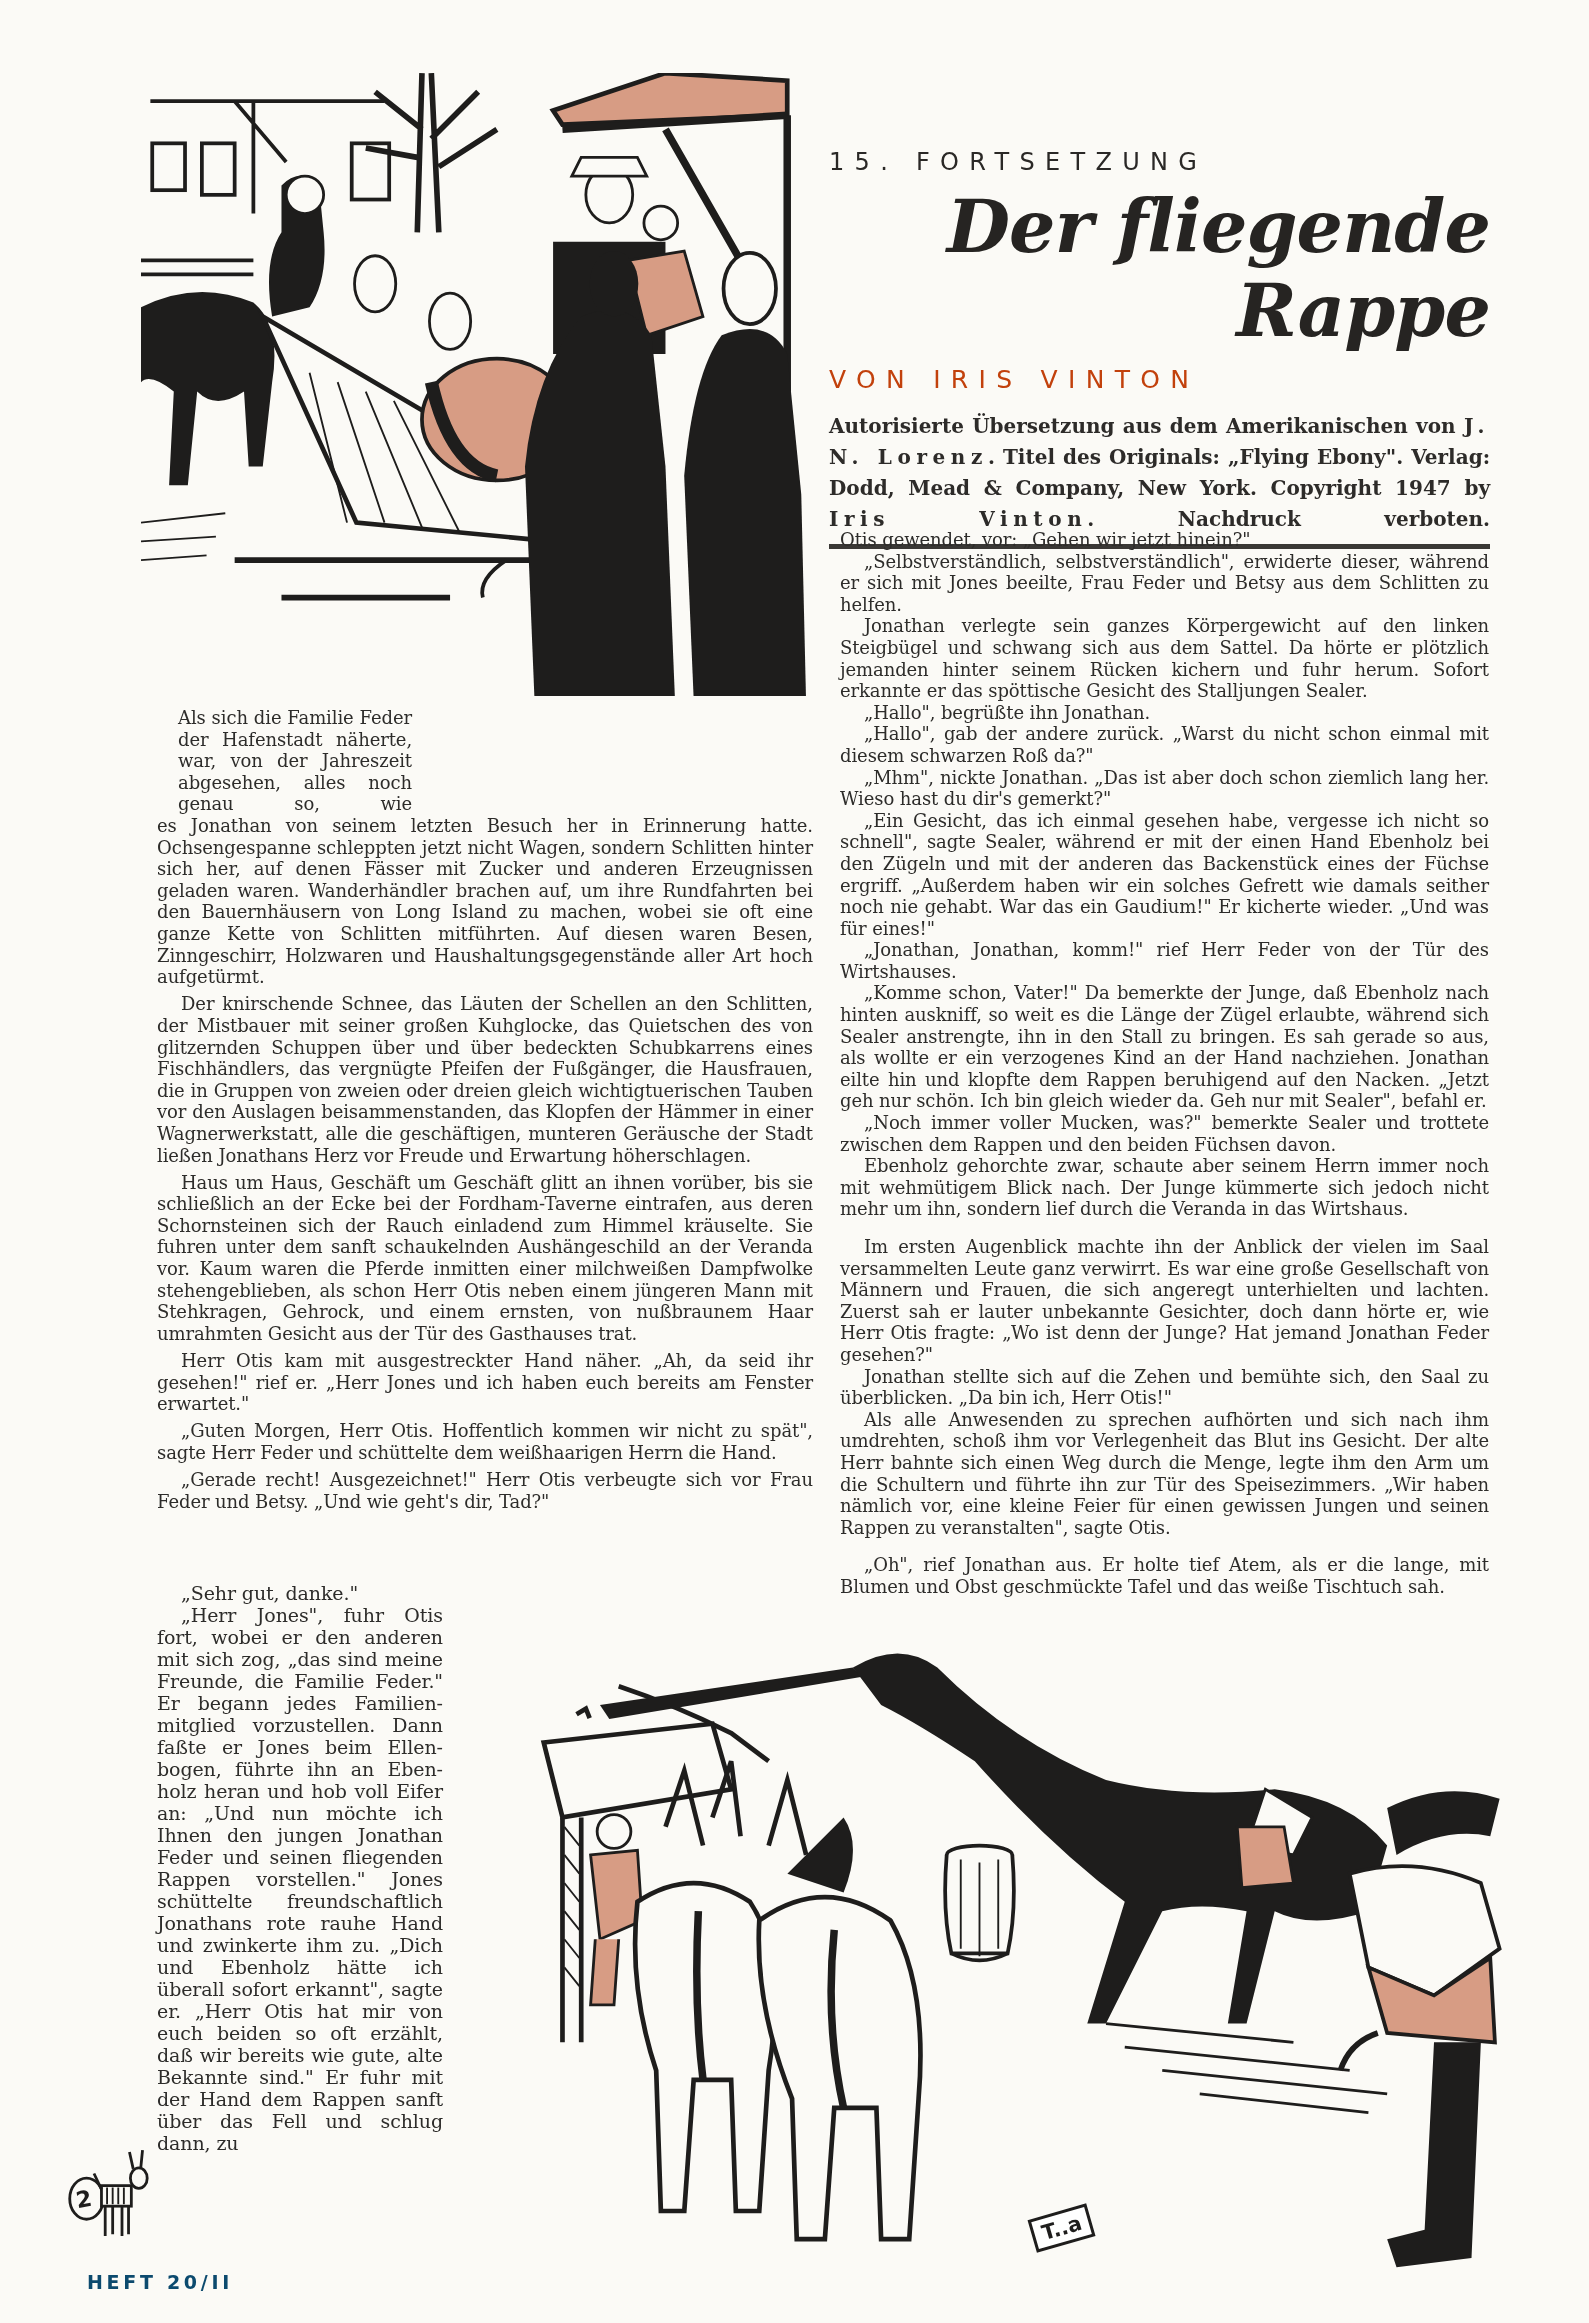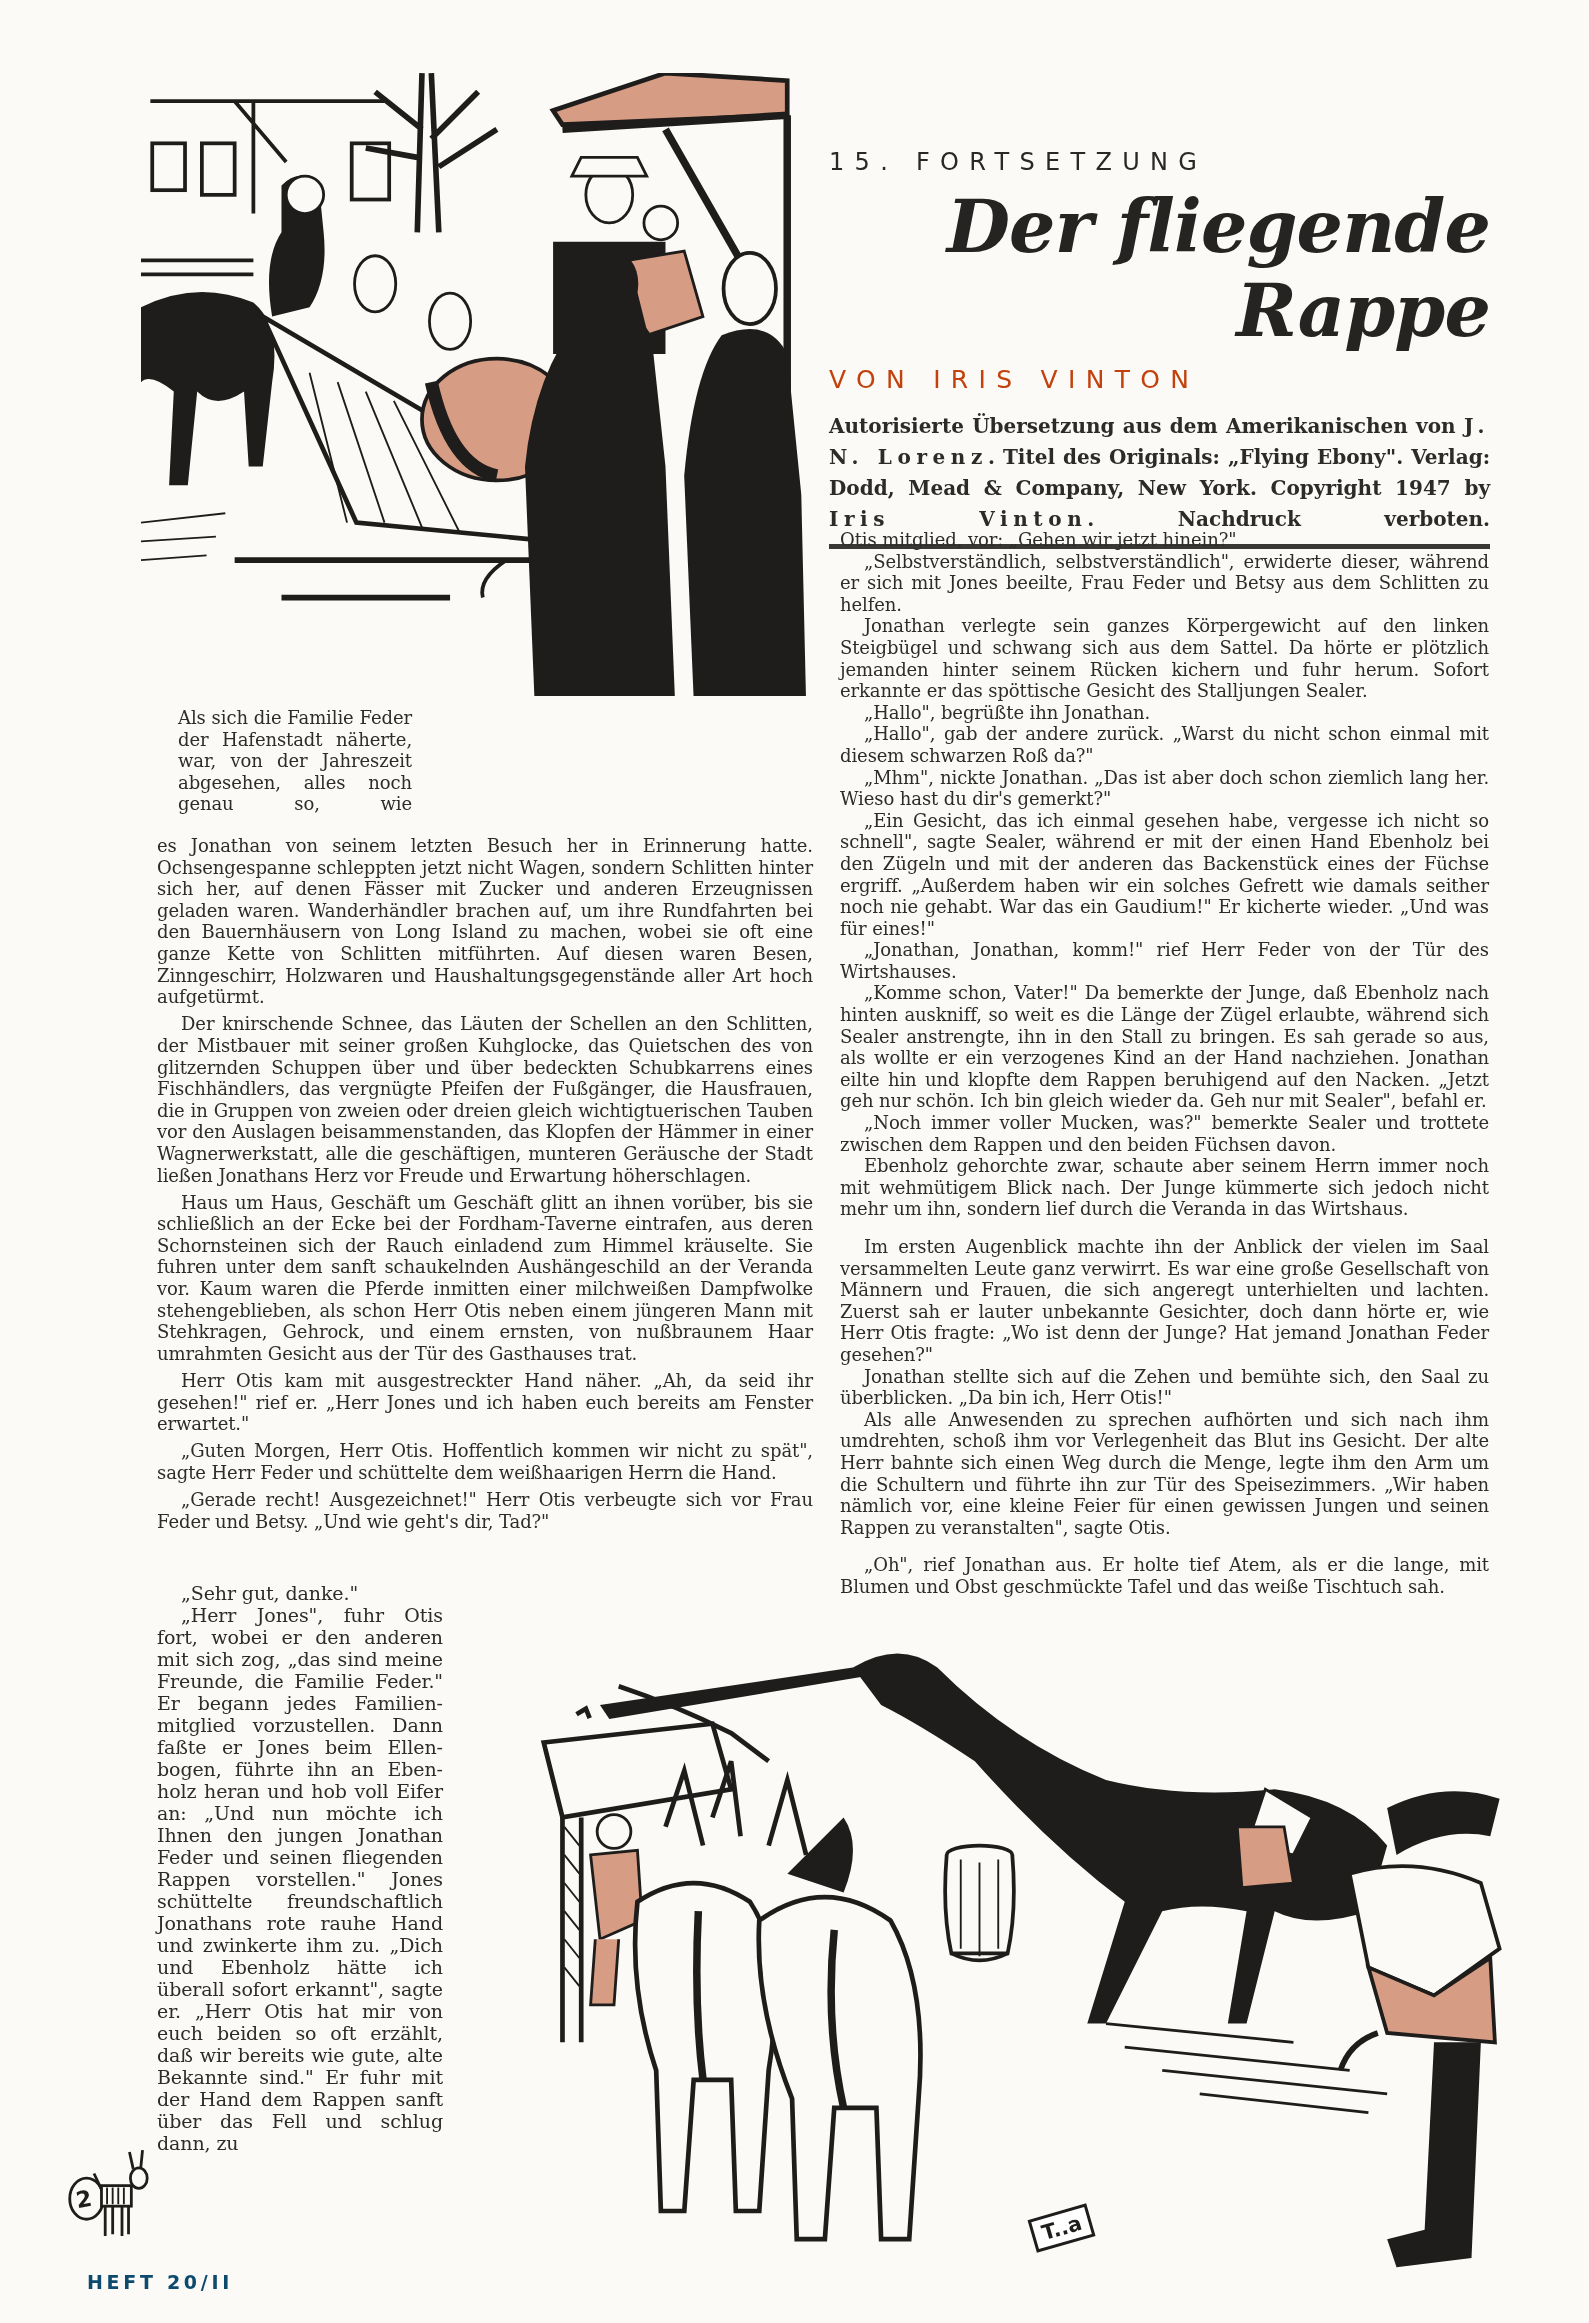--- a/index.html
+++ b/index.html
@@ -115,36 +115,36 @@
     <span class="spaced">J. N. Lorenz</span><span>. Titel des Originals: „Flying Ebony". Verlag: Dodd, Mead &amp; Company, New York. Copyright 1947 by</span>
     <span class="spaced">Iris Vinton</span><span>. Nachdruck verboten.</span>
   </div>
   <div class="rule" style="margin-top:9.4px;"></div>
 </div>
 
 <div class="abs txt" style="left:178px; top:707px; width:234px; text-indent:0;">
   <p style="text-indent:0; text-align-last:justify;">Als sich die Familie Feder der Hafenstadt näherte, war, von der Jahreszeit abgesehen, alles noch genau so, wie</p>
 </div>
 
-<div class="abs txt" style="left:157px; top:835px; width:656px;">
+<div class="abs txt" style="left:157px; top:815px; width:656px;">
   <p class="noindent">es Jonathan von seinem letzten Besuch her in Erinnerung hatte. Ochsengespanne schleppten jetzt nicht Wagen, sondern Schlitten hinter sich her, auf denen Fässer mit Zucker und anderen Erzeugnissen geladen waren. Wanderhändler brachen auf, um ihre Rundfahrten bei den Bauernhäusern von Long Island zu machen, wobei sie oft eine ganze Kette von Schlitten mitführten. Auf diesen waren Besen, Zinngeschirr, Holzwaren und Haushaltungsgegenstände aller Art hoch aufgetürmt.</p>
   <p>Der knirschende Schnee, das Läuten der Schellen an den Schlitten, der Mistbauer mit seiner großen Kuhglocke, das Quietschen des von glitzernden Schuppen über und über be­deckten Schubkarrens eines Fischhändlers, das vergnügte Pfeifen der Fußgänger, die Hausfrauen, die in Gruppen von zweien oder dreien gleich wichtigtuerischen Tauben vor den Auslagen beisammenstanden, das Klopfen der Hämmer in einer Wagnerwerkstatt, alle die geschäftigen, munteren Geräusche der Stadt ließen Jonathans Herz vor Freude und Erwartung höherschlagen.</p>
   <p>Haus um Haus, Geschäft um Geschäft glitt an ihnen vorüber, bis sie schließlich an der Ecke bei der Fordham-Taverne ein­trafen, aus deren Schornsteinen sich der Rauch einladend zum Himmel kräuselte. Sie fuhren unter dem sanft schaukelnden Aushängeschild an der Veranda vor. Kaum waren die Pferde inmitten einer milchweißen Dampfwolke stehengeblieben, als schon Herr Otis neben einem jüngeren Mann mit Stehkragen, Gehrock, und einem ernsten, von nußbraunem Haar umrahmten Gesicht aus der Tür des Gasthauses trat.</p>
   <p>Herr Otis kam mit ausgestreckter Hand näher. „Ah, da seid ihr gesehen!" rief er. „Herr Jones und ich haben euch bereits am Fenster erwartet."</p>
   <p>„Guten Morgen, Herr Otis. Hoffentlich kommen wir nicht zu spät", sagte Herr Feder und schüttelte dem weißhaarigen Herrn die Hand.</p>
   <p>„Gerade recht! Ausgezeichnet!" Herr Otis verbeugte sich vor Frau Feder und Betsy. „Und wie geht's dir, Tad?"</p>
 </div>
 
 <div class="abs txt txt-narrow" style="left:157px; top:1582px; width:286px;">
   <p style="margin-bottom:0;">„Sehr gut, danke."</p>
   <p>„Herr Jones", fuhr Otis fort, wobei er den anderen mit sich zog, „das sind meine Freunde, die Familie Feder." Er begann jedes Familien­mitglied vorzustellen. Dann faßte er Jones beim Ellen­bogen, führte ihn an Eben­holz heran und hob voll Eifer an: „Und nun möchte ich Ihnen den jungen Jona­than Feder und seinen flie­genden Rappen vorstellen." Jones schüttelte freund­schaftlich Jonathans rote rauhe Hand und zwinkerte ihm zu. „Dich und Ebenholz hätte ich überall sofort er­kannt", sagte er. „Herr Otis hat mir von euch beiden so oft erzählt, daß wir bereits wie gute, alte Bekannte sind." Er fuhr mit der Hand dem Rappen sanft über das Fell und schlug dann, zu</p>
 </div>
 
 <div class="abs txt" style="left:840px; top:529px; width:649px;">
-  <p class="noindent" style="margin-bottom:0;">Otis mitglied, vor: „Gehen wir jetzt hinein?"</p>
+  <p class="noindent" style="margin-bottom:0;">Otis gewendet, vor: „Gehen wir jetzt hinein?"</p>
   <p style="margin-bottom:0;">„Selbstverständlich, selbstverständlich", erwiderte dieser, während er sich mit Jones beeilte, Frau Feder und Betsy aus dem Schlitten zu helfen.</p>
   <p style="margin-bottom:0;">Jonathan verlegte sein ganzes Körpergewicht auf den linken Steigbügel und schwang sich aus dem Sattel. Da hörte er plötz­lich jemanden hinter seinem Rücken kichern und fuhr herum. Sofort erkannte er das spöttische Gesicht des Stalljungen Sealer.</p>
   <p style="margin-bottom:0;">„Hallo", begrüßte ihn Jonathan.</p>
   <p style="margin-bottom:0;">„Hallo", gab der andere zurück. „Warst du nicht schon einmal mit diesem schwarzen Roß da?"</p>
   <p style="margin-bottom:0;">„Mhm", nickte Jonathan. „Das ist aber doch schon ziemlich lang her. Wieso hast du dir's gemerkt?"</p>
   <p style="margin-bottom:0;">„Ein Gesicht, das ich einmal gesehen habe, vergesse ich nicht so schnell", sagte Sealer, während er mit der einen Hand Eben­holz bei den Zügeln und mit der anderen das Backenstück eines der Füchse ergriff. „Außerdem haben wir ein solches Ge­frett wie damals seither noch nie gehabt. War das ein Gau­dium!" Er kicherte wieder. „Und was für eines!"</p>
   <p style="margin-bottom:0;">„Jonathan, Jonathan, komm!" rief Herr Feder von der Tür des Wirtshauses.</p>
   <p style="margin-bottom:0;">„Komme schon, Vater!" Da bemerkte der Junge, daß Eben­holz nach hinten auskniff, so weit es die Länge der Zügel er­laubte, während sich Sealer anstrengte, ihn in den Stall zu bringen. Es sah gerade so aus, als wollte er ein verzogenes Kind an der Hand nachziehen. Jonathan eilte hin und klopfte dem Rappen beruhigend auf den Nacken. „Jetzt geh nur schön. Ich bin gleich wieder da. Geh nur mit Sealer", befahl er.</p>
   <p style="margin-bottom:0;">„Noch immer voller Mucken, was?" bemerkte Sealer und trottete zwischen dem Rappen und den beiden Füchsen davon.</p>
   <p style="margin-bottom:16px;">Ebenholz gehorchte zwar, schaute aber seinem Herrn immer noch mit wehmütigem Blick nach. Der Junge kümmerte sich jedoch nicht mehr um ihn, sondern lief durch die Veranda in das Wirtshaus.</p>

